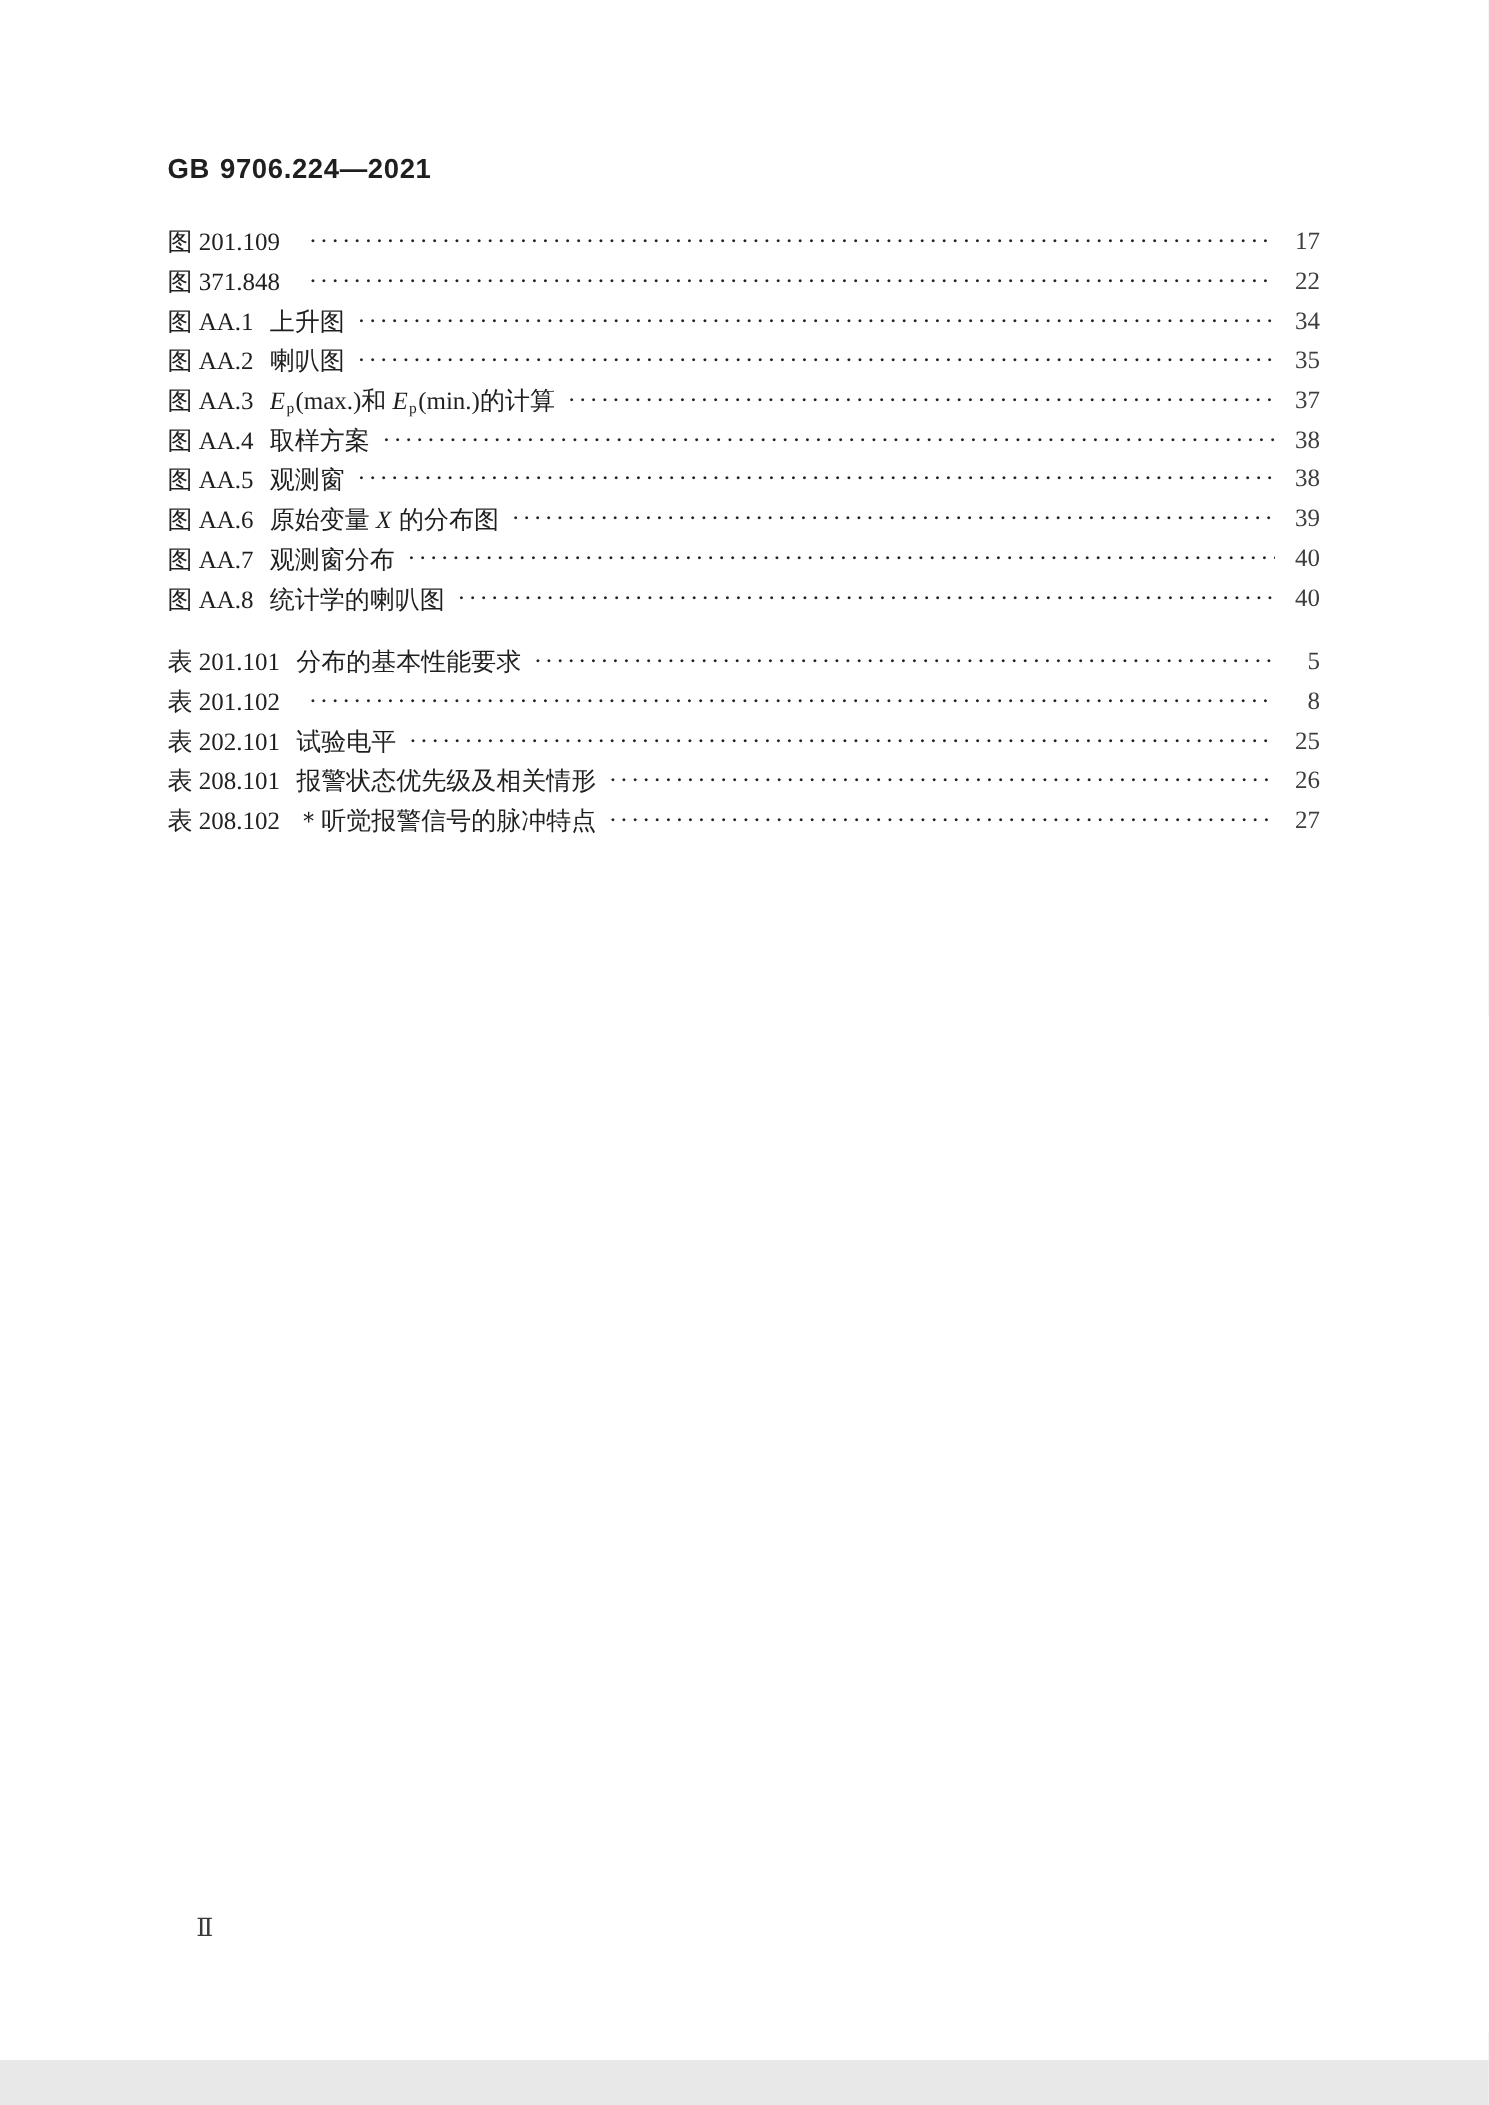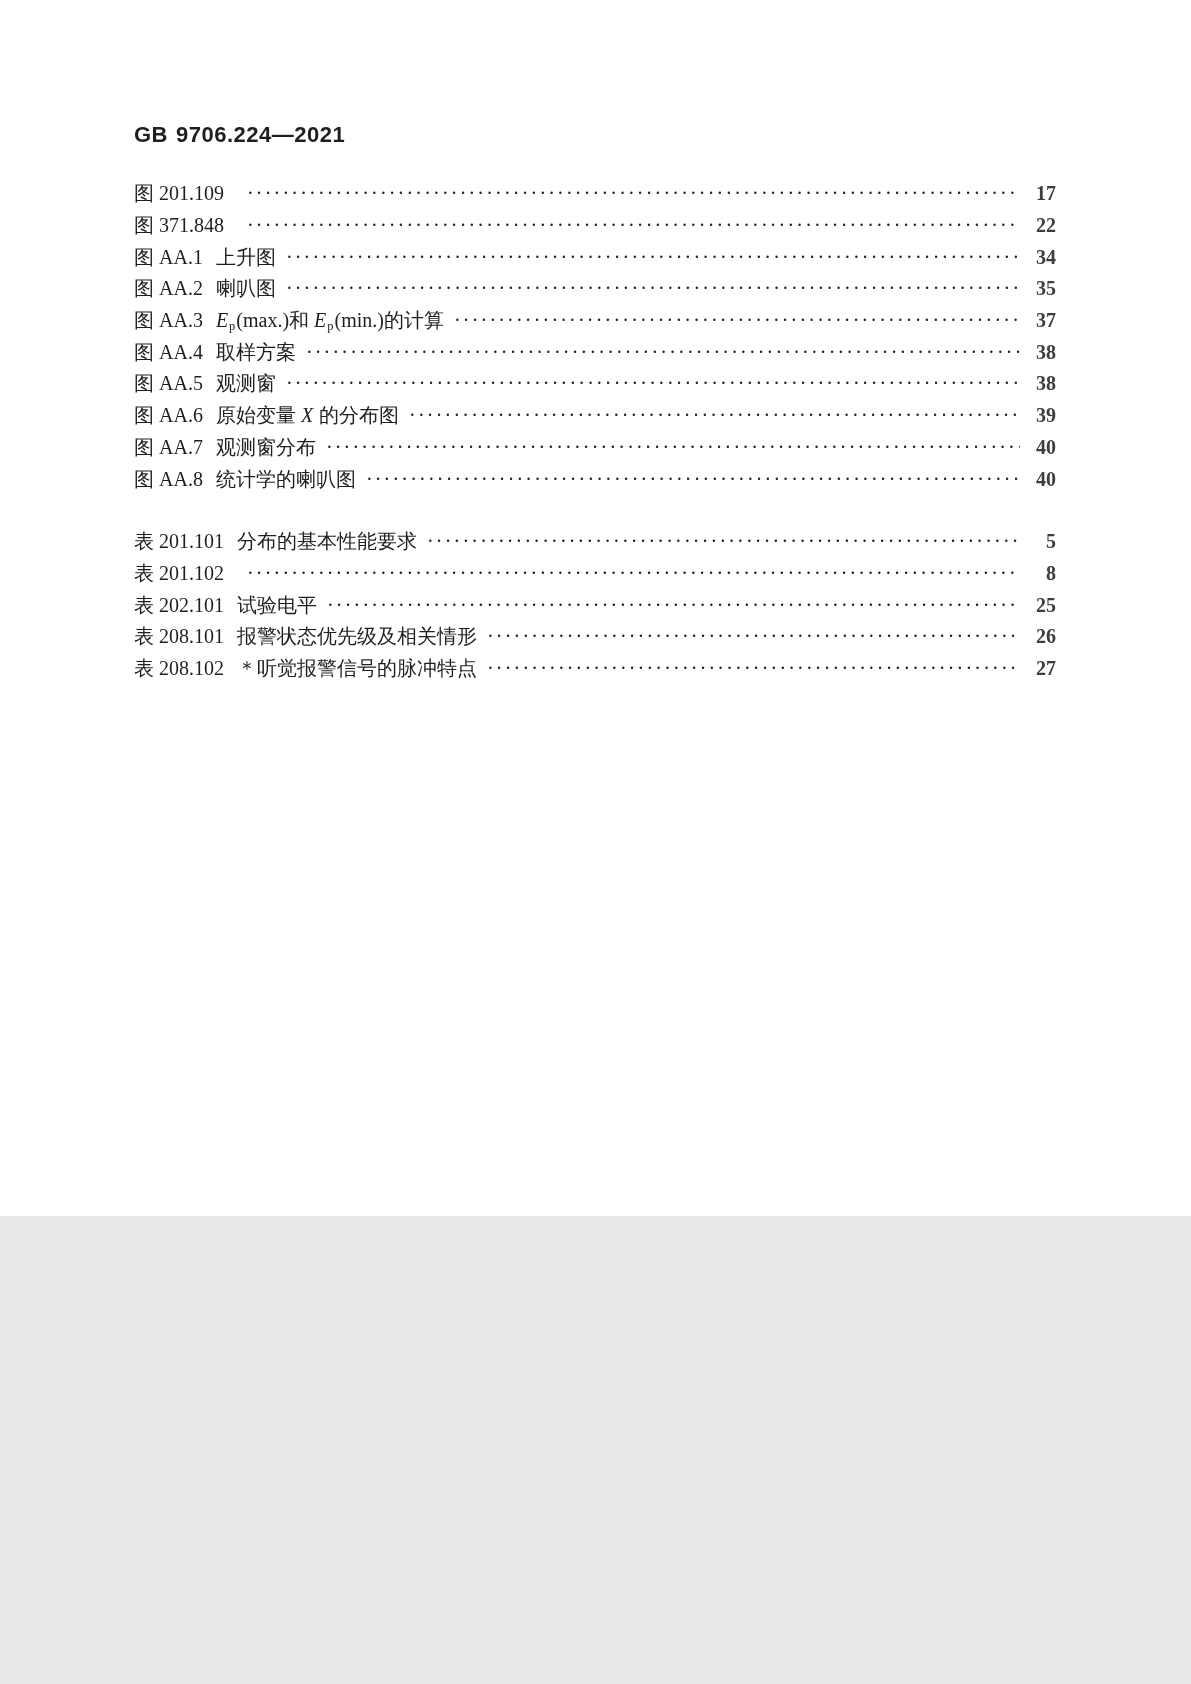--- a/index.html
+++ b/index.html
@@ -3,21 +3,21 @@
 <meta charset="utf-8">
 <style>
   html, body {
     margin: 0;
     padding: 0;
     background: #e8e8e8;
   }
   .page {
     position: relative;
     width: 1191px;
-    height: 1216px;
+    height: 1648px;
     margin: 0 auto;
     background: #ffffff;
     font-family: "Liberation Serif", "DejaVu Serif", serif;
     color: #1f1f1f;
     overflow: hidden;
   }
   .doc-header {
     position: absolute;
     left: 134px;
     top: 122px;
@@ -36,21 +36,21 @@
   .toc {
     position: absolute;
     left: 134px;
     right: 135px;
     top: 178px;
   }
   .toc-list {
     display: block;
   }
   .toc-list.tables-list {
-    margin-top: 31px;
+    margin-top: 19px;
   }
   .toc-row {
     display: flex;
     align-items: center;
     height: 31.7px;
     font-size: 20px;
     white-space: nowrap;
   }
   .entry-label {
     flex: 0 0 auto;
@@ -78,21 +78,20 @@
     padding-right: 4px;
     color: #232323;
     font-size: 20px;
   }
   .entry-page {
     flex: 0 0 auto;
     min-width: 36px;
     text-align: right;
     color: #3d3d3d;
     font-size: 20px;
-    font-weight: bold;
   }
   .doc-footer {
     position: absolute;
     left: 157px;
     top: 1530px;
     font-size: 20px;
     color: #3a3a3a;
   }
 </style>
 </head>

